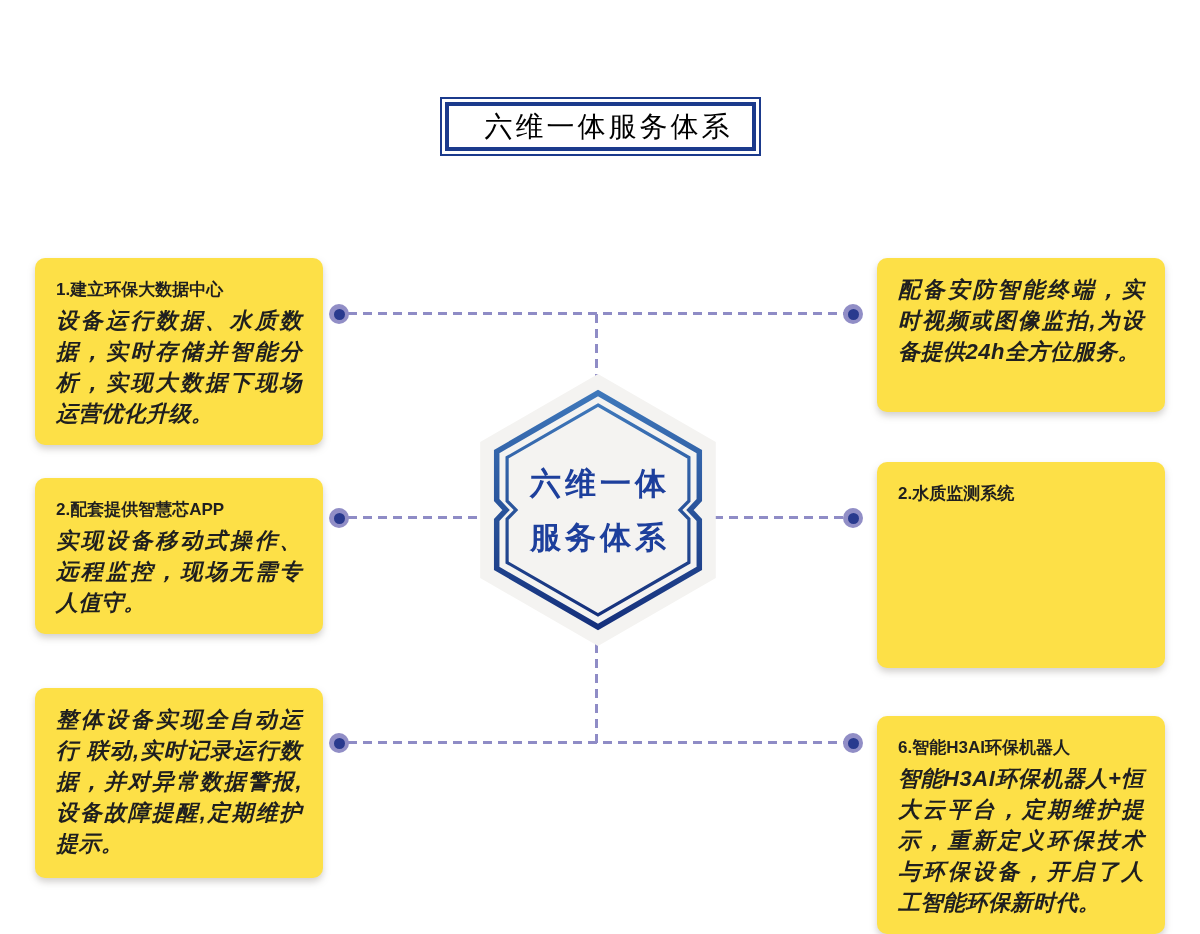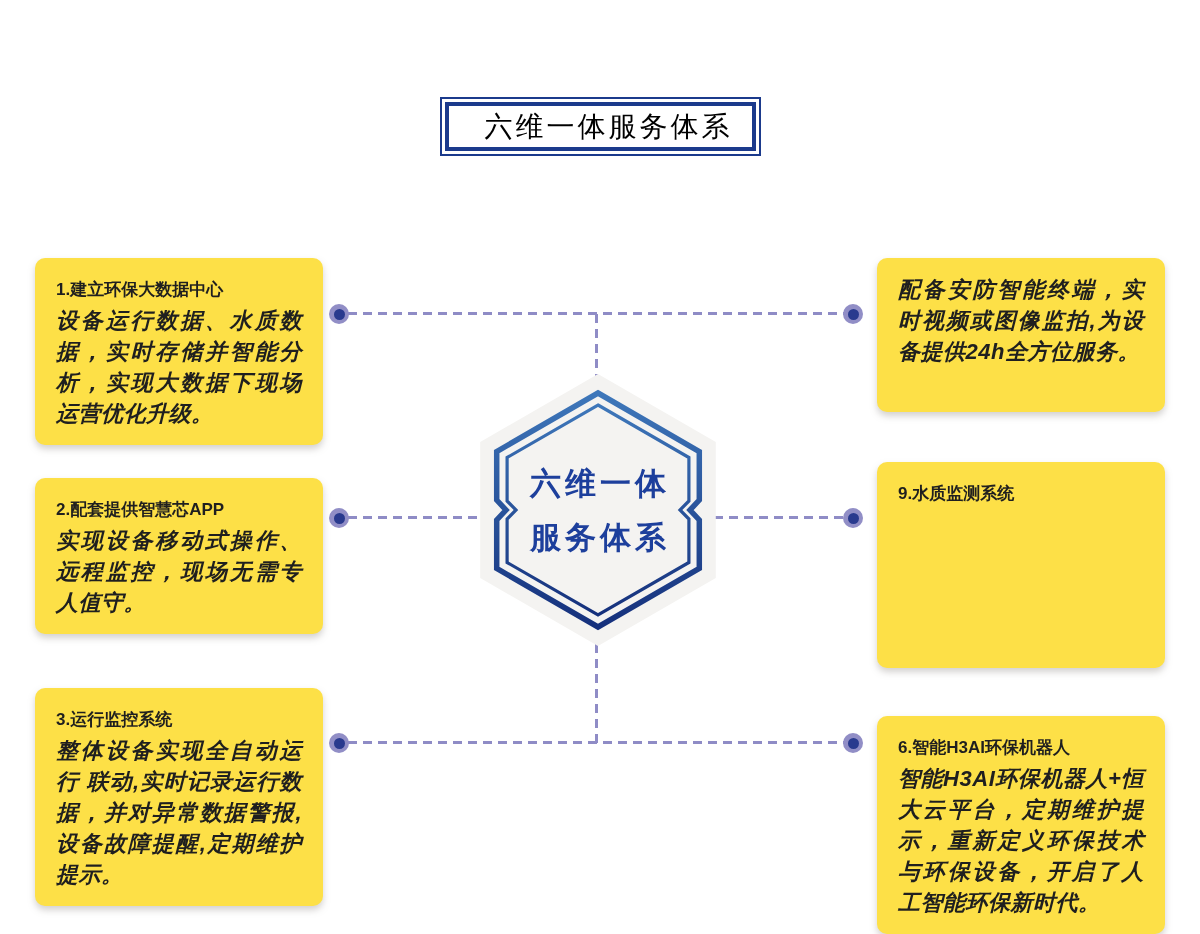--- a/index.html
+++ b/index.html
@@ -115,28 +115,27 @@
 
   <div class="card card1">
     <div class="card-title">1.建立环保大数据中心</div>
     <div class="card-body">设备运行数据、水质数据，实时存储并智能分析，实现大数据下现场运营优化升级。</div>
   </div>
   <div class="card card2">
     <div class="card-title">2.配套提供智慧芯APP</div>
     <div class="card-body">实现设备移动式操作、远程监控，现场无需专人值守。</div>
   </div>
   <div class="card card3">
-    <div class="card-title">3.运行监控系统</div>
     <div class="card-body">整体设备实现全自动运行 联动,实时记录运行数据，并对异常数据警报,设备故障提醒,定期维护提示。</div>
   </div>
 
   <div class="card card4">
     <div class="card-body">配备安防智能终端，实时视频或图像监拍,为设备提供24h全方位服务。</div>
   </div>
   <div class="card card5">
-    <div class="card-title">9.水质监测系统</div>
+    <div class="card-title">2.水质监测系统</div>
   </div>
   <div class="card card6">
     <div class="card-title">6.智能H3AI环保机器人</div>
     <div class="card-body">智能H3AI环保机器人+恒大云平台，定期维护提示，重新定义环保技术与环保设备，开启了人工智能环保新时代。</div>
   </div>
 
 </div>
 
 </body></html>

